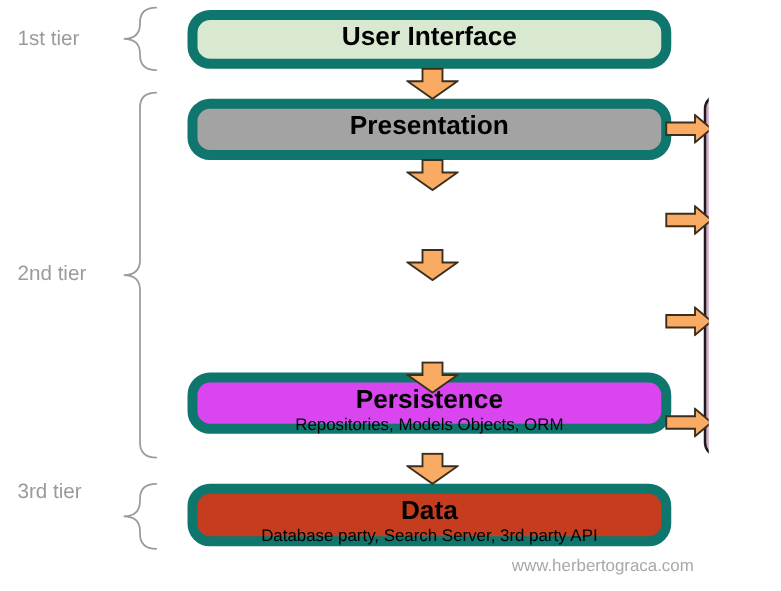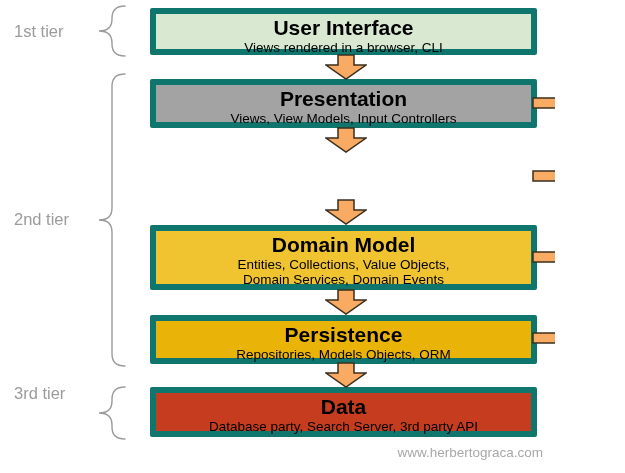--- a/index.html
+++ b/index.html
@@ -1,22 +1,22 @@
 <!DOCTYPE html>
 <html><head>
 <meta charset="utf-8">
 <style>
   html,body { margin:0; padding:0; background:#fff; }
   #canvas {
     position:relative; width:555px; height:473px; background:#ffffff;
-    font-family:"Liberation Sans", sans-serif; overflow:hidden;
+    font-family:"Liberation Sans", sans-serif; overflow:hidden;padding-left:12px;
   }
   .layer-box {
     position:absolute; left:150px; width:387px; box-sizing:border-box;
-    border:6px solid #0f766e; border-radius:2px; text-align:center;
+    border:8px solid #0f766e; border-radius:18px; text-align:center;
     color:#000;
   }
   .box-title { font-weight:bold; font-size:21px; line-height:1.12; padding-top:2px; }
   .box-sub   { font-size:13.5px; line-height:1.18; white-space:pre-line; }
   .arrow-svg { position:absolute; display:block; }
   .infra-box {
     position:absolute; left:563px; top:75px; width:55px; height:291px;
     box-sizing:border-box; border:2px solid #1c1c1c; border-radius:12px;
   }
   .infra-rotor {
@@ -49,36 +49,29 @@
   </svg>
   <svg class="brace" style="top:73px" width="30" height="294">
     <path d="M29 1 Q16 1 16 13 L16 135 Q16 147 3 147 Q16 147 16 159 L16 281 Q16 293 29 293" fill="none" stroke="#9b9b9b" stroke-width="1.4" stroke-linecap="round"></path>
   </svg>
   <svg class="brace" style="top:386px" width="30" height="54">
     <path d="M29 1 Q16 1 16 13 L16 15 Q16 27 3 27 Q16 27 16 39 L16 41 Q16 53 29 53" fill="none" stroke="#9b9b9b" stroke-width="1.4" stroke-linecap="round"></path>
   </svg>
 
   <div class="layer-box" style="top: 8px; height: 47px; background-color: rgb(217, 232, 209);">
     <div class="box-title">User Interface</div>
-    <div class="box-sub">Views rendered in a browser, CLI</div>
   </div>
 
   <div class="layer-box" style="top: 79px; height: 49px; background-color: #a3a3a3;">
     <div class="box-title">Presentation</div>
-    <div class="box-sub">Views, View Models, Input Controllers</div>
   </div>
 
 
-  <div class="layer-box" style="top: 225px; height: 65px; background-color: rgb(240, 195, 49);">
-    <div class="box-title">Domain Model</div>
-    <div class="box-sub">Entities, Collections, Value Objects,
-Domain Services, Domain Events</div>
-  </div>
 
-  <div class="layer-box" style="top: 315px; height: 49px; background-color: #eab308;">
+  <div class="layer-box" style="top: 298px; height: 49px; background-color: #d946ef;">
     <div class="box-title">Persistence</div>
     <div class="box-sub">Repositories, Models Objects, ORM</div>
   </div>
 
   <div class="layer-box" style="top: 387px; height: 50px; background-color: rgb(197, 61, 30); text-align: center;">
     <div class="box-title">Data</div>
     <div class="box-sub">Database party, Search Server, 3rd party API</div>
   </div>
 
   <div class="infra-box" style="background-color: rgb(212, 169, 201);">

